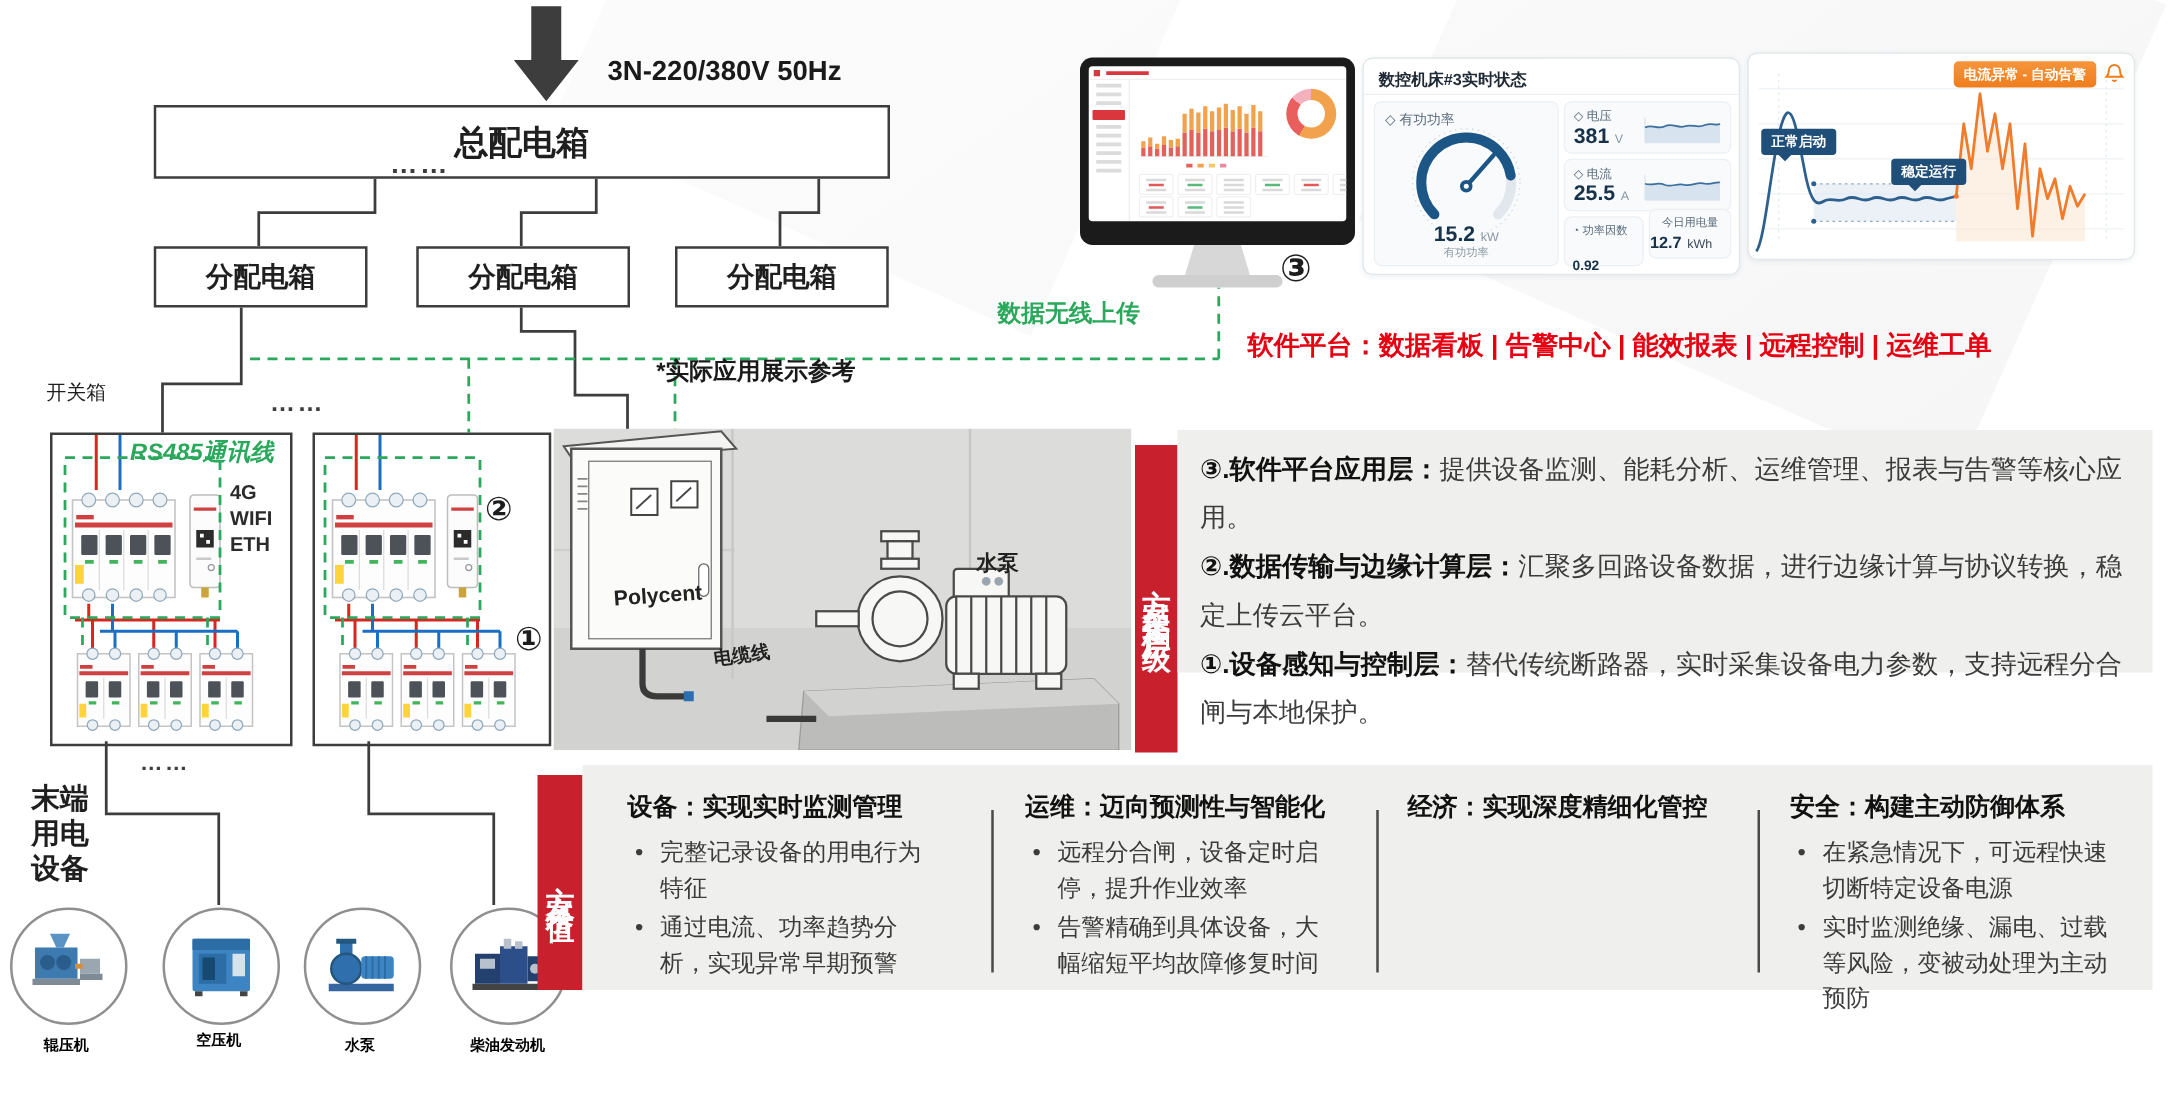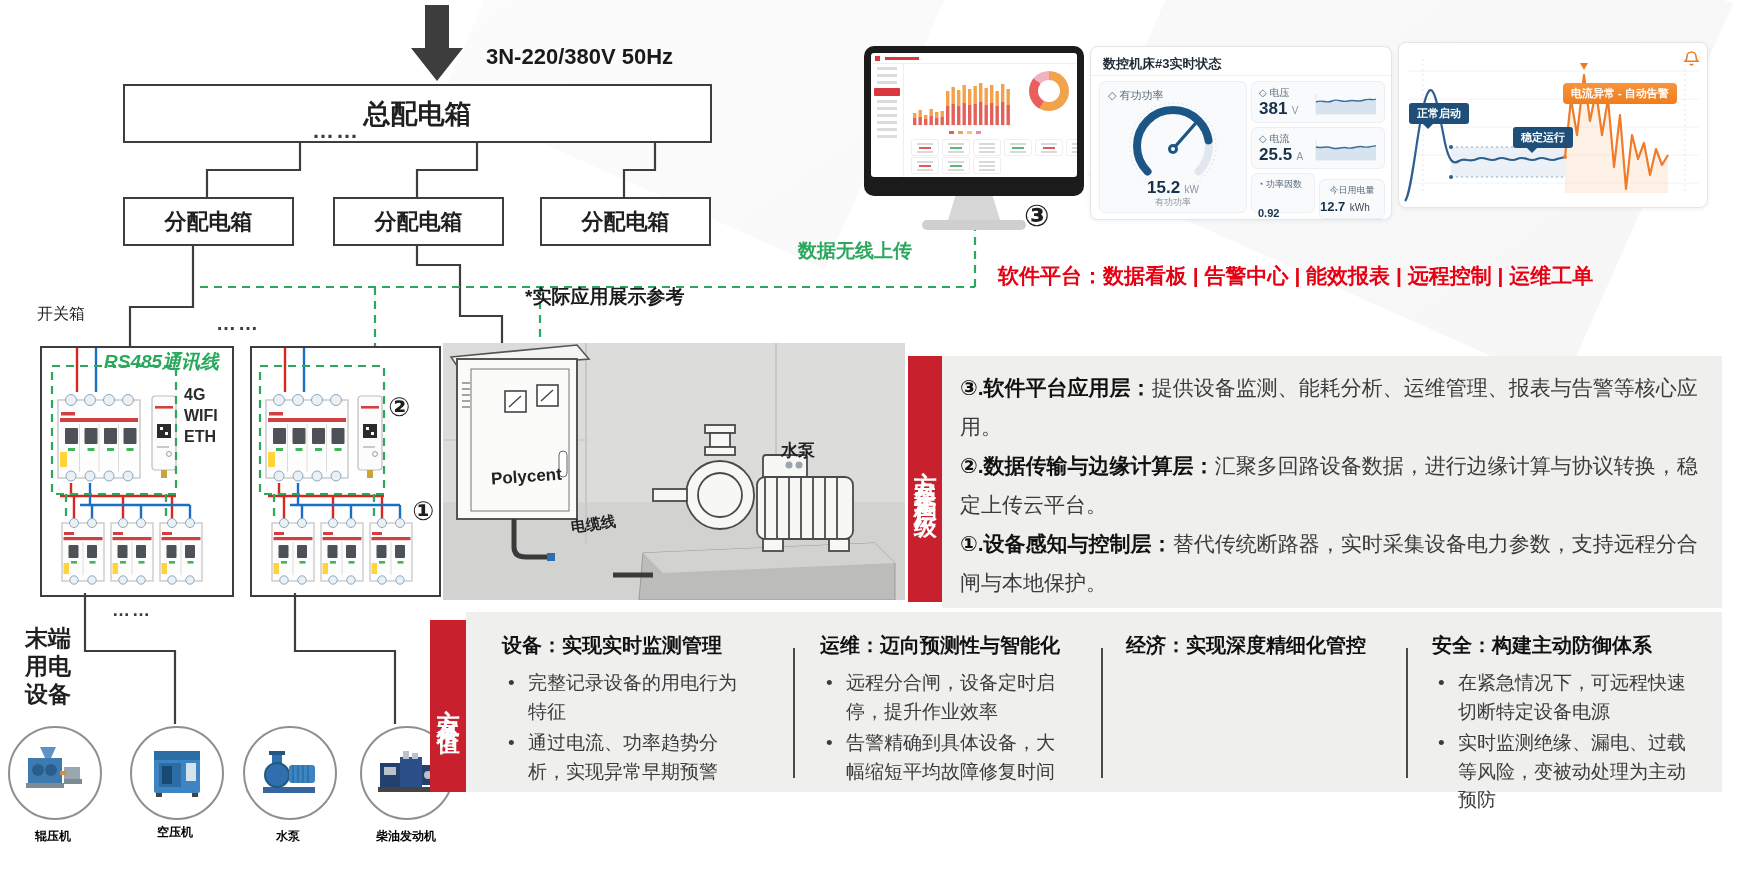--- a/index.html
+++ b/index.html
@@ -470,21 +470,21 @@
         <path d="M2 24 V4 M2 24 H62" stroke="#dee6ec" fill="none"></path>
         <path d="M2 11 C8 13 12 9 18 12 C24 14 28 10 34 12 C40 13 44 9 50 11 C56 12 59 9 62 10 V24 H2 Z" fill="#d7e4f0"></path>
         <path d="M2 11 C8 13 12 9 18 12 C24 14 28 10 34 12 C40 13 44 9 50 11 C56 12 59 9 62 10" fill="none" stroke="#3d6f9e" stroke-width="1.4"></path>
       </svg>
     </div>
 
     <div class="abs card" style="left:160px;top:126px;width:62px;height:38px;">
       <div class="abs chip" style="left:6px;top:4px;font-size:9px;"><span>◔</span> <span>功率因数</span></div>
       <div class="abs bigval" style="left:6px;top:33px;font-size:11px;">0.92</div>
     </div>
-    <div class="abs card" style="left:228px;top:132px;width:64px;height:38px;">
+    <div class="abs card" style="left:228px;top:120px;width:64px;height:38px;">
       <div class="abs chip" style="left:0;top:4px;width:64px;text-align:center;font-size:9px;">今日用电量</div>
       <div class="abs" style="left:0;top:17px;width:64px;text-align:left;">
         <span class="bigval" style="font-size:13px;">12.7</span>
         <span style="font-size:10px;color:#3a4a58;">kWh</span>
       </div>
     </div>
   </div>
 
   <div class="abs panel" style="left:1398px;top:42px;width:308px;height:164px;overflow:hidden;">
     <svg class="abs" style="left:0;top:0;" width="308" height="164" viewBox="0 0 308 164">
@@ -499,34 +499,34 @@
       <polygon points="166,114 172,56 178,92 185,32 191,78 197,48 203,92 209,56 215,124 221,72 227,146 233,92 239,116 245,100 251,132 257,106 263,122 269,112 269,150 166,150" fill="#fbe3cf" opacity="0.55"></polygon>
       <path d="M6 158 C14 150 20 60 30 48 C36 42 40 70 46 100 C50 118 54 122 60 118 C66 114 70 120 78 116 C86 112 90 120 98 116 C106 112 110 120 118 116 C126 112 130 120 138 116 C146 112 150 120 158 116 L166 114" fill="none" stroke="#2d5f8f" stroke-width="2.2" stroke-linejoin="round"></path>
       <path d="M166 114 L172 56 L178 92 L185 32 L191 78 L197 48 L203 92 L209 56 L215 124 L221 72 L227 146 L233 92 L239 116 L245 100 L251 132 L257 106 L263 122 L269 112" fill="none" stroke="#f07b2a" stroke-width="2.2" stroke-linejoin="round"></path>
       <circle cx="52" cy="104" r="2" fill="#2d5f8f"></circle>
         <circle cx="166" cy="114" r="2" fill="#f07b2a"></circle>
         <circle cx="52" cy="134" r="2" fill="#2d5f8f"></circle>
       <polygon points="181,20 189,20 185,27" fill="#ef7d1c"></polygon>
     </svg>
     <div class="abs badge-blue ptr-down" style="left:10px;top:60px;">正常启动</div>
     <div class="abs badge-blue ptr-down" style="left:114px;top:84px;">稳定运行</div>
-    <div class="abs badge-orange" style="left:164px;top:6px;margin-top:34px;">电流异常 - 自动告警</div>
+    <div class="abs badge-orange" style="left:164px;top:6px;">电流异常 - 自动告警</div>
     <svg class="abs" style="left:284px;top:7px;" width="17" height="17" viewBox="0 0 17 17">
       <path d="M8.5 2 a4.5 4.5 0 0 1 4.5 4.5 c0 3 1.2 4.2 1.8 4.8 H2.2 C2.8 10.7 4 9.5 4 6.5 A4.5 4.5 0 0 1 8.5 2 Z" fill="none" stroke="#ef7d1c" stroke-width="1.6"></path>
       <path d="M7 13.8 a1.6 1.6 0 0 0 3 0" fill="none" stroke="#ef7d1c" stroke-width="1.6"></path>
     </svg>
   </div>
 
   <div class="abs greentxt" style="left:798px;top:238px;font-size:19px;">数据无线上传</div>
   <div class="abs" style="left:998px;top:262px;font-size:21px;font-weight:bold;color:#e60012;">软件平台：数据看板 | 告警中心 | 能效报表 | 远程控制 | 运维工单</div>
 
   <div class="abs redbar" style="left:908px;top:356px;width:34px;height:246px;">
     <span style="writing-mode:vertical-rl;letter-spacing:9px;">方案架构层级</span>
   </div>
-  <div class="abs graypanel" style="left:942px;top:356px;width:780px;height:252px;padding:12px 14px 0 18px;box-sizing:border-box;">
+  <div class="abs graypanel" style="left:942px;top:344px;width:780px;height:194px;padding:12px 14px 0 18px;box-sizing:border-box;">
     <p class="arch-p"><b>③.软件平台应用层：</b><span>提供设备监测、能耗分析、运维管理、报表与告警等核心应用。</span></p>
     <p class="arch-p"><b>②.数据传输与边缘计算层：</b><span>汇聚多回路设备数据，进行边缘计算与协议转换，稳定上传云平台。</span></p>
     <p class="arch-p"><b>①.设备感知与控制层：</b><span>替代传统断路器，实时采集设备电力参数，支持远程分合闸与本地保护。</span></p>
   </div>
 
   <div class="abs redbar" style="left:430px;top:620px;width:36px;height:172px;">
     <span style="writing-mode:vertical-rl;letter-spacing:8px;">方案价值</span>
   </div>
   <div class="abs graypanel" style="left:466px;top:612px;width:1256px;height:180px;">
     <div class="vcol" style="left:36px;width:252px;">

